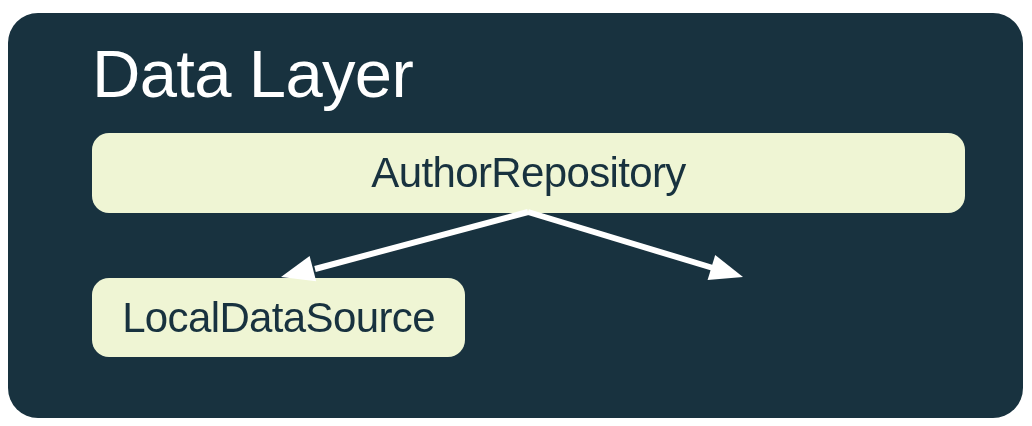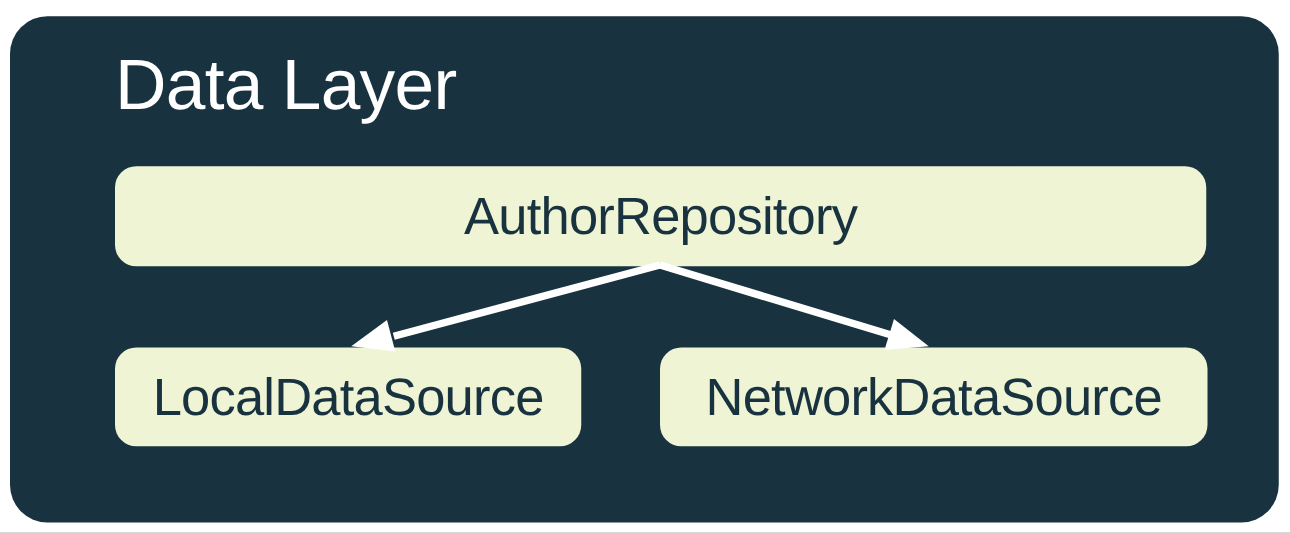--- a/index.html
+++ b/index.html
@@ -28,21 +28,21 @@
     top: 13px;
     width: 1015px;
     height: 405px;
     background: var(--panel);
     border-radius: 30px;
   }
   .panel-title {
     position: absolute;
     left: 84px;
     top: 21px;
-    font-size: 57px;
+    font-size: 67px;
     line-height: 1.2;
     font-weight: 400;
     letter-spacing: -0.01em;
     color: var(--title);
     white-space: nowrap;
   }
   .node {
     position: absolute;
     background: var(--node-fill);
     border-radius: 17px;
@@ -88,23 +88,20 @@
     <div class="panel-title">Data Layer</div>
 
     <div class="node node-local">
       <span>LocalDataSource</span>
     </div>
 
     <div class="node node-repository">
       <span>AuthorRepository</span>
     </div>
 
-    <div class="node node-network">
-      <span>NetworkDataSource</span>
-    </div>
   </div>
 
   <svg class="edges" viewBox="0 0 1032 426" xmlns="http://www.w3.org/2000/svg" aria-hidden="true">
 
     <line class="edge-line" x1="528" y1="212" x2="315" y2="269"></line>
     <polygon class="edge-head" points="281,277 309.6,256 316.2,281.2"></polygon>
 
     <line class="edge-line" x1="528" y1="212" x2="713" y2="268"></line>
     <polygon class="edge-head" points="743,277 707.6,279.9 715.2,255.1"></polygon>
   </svg>

